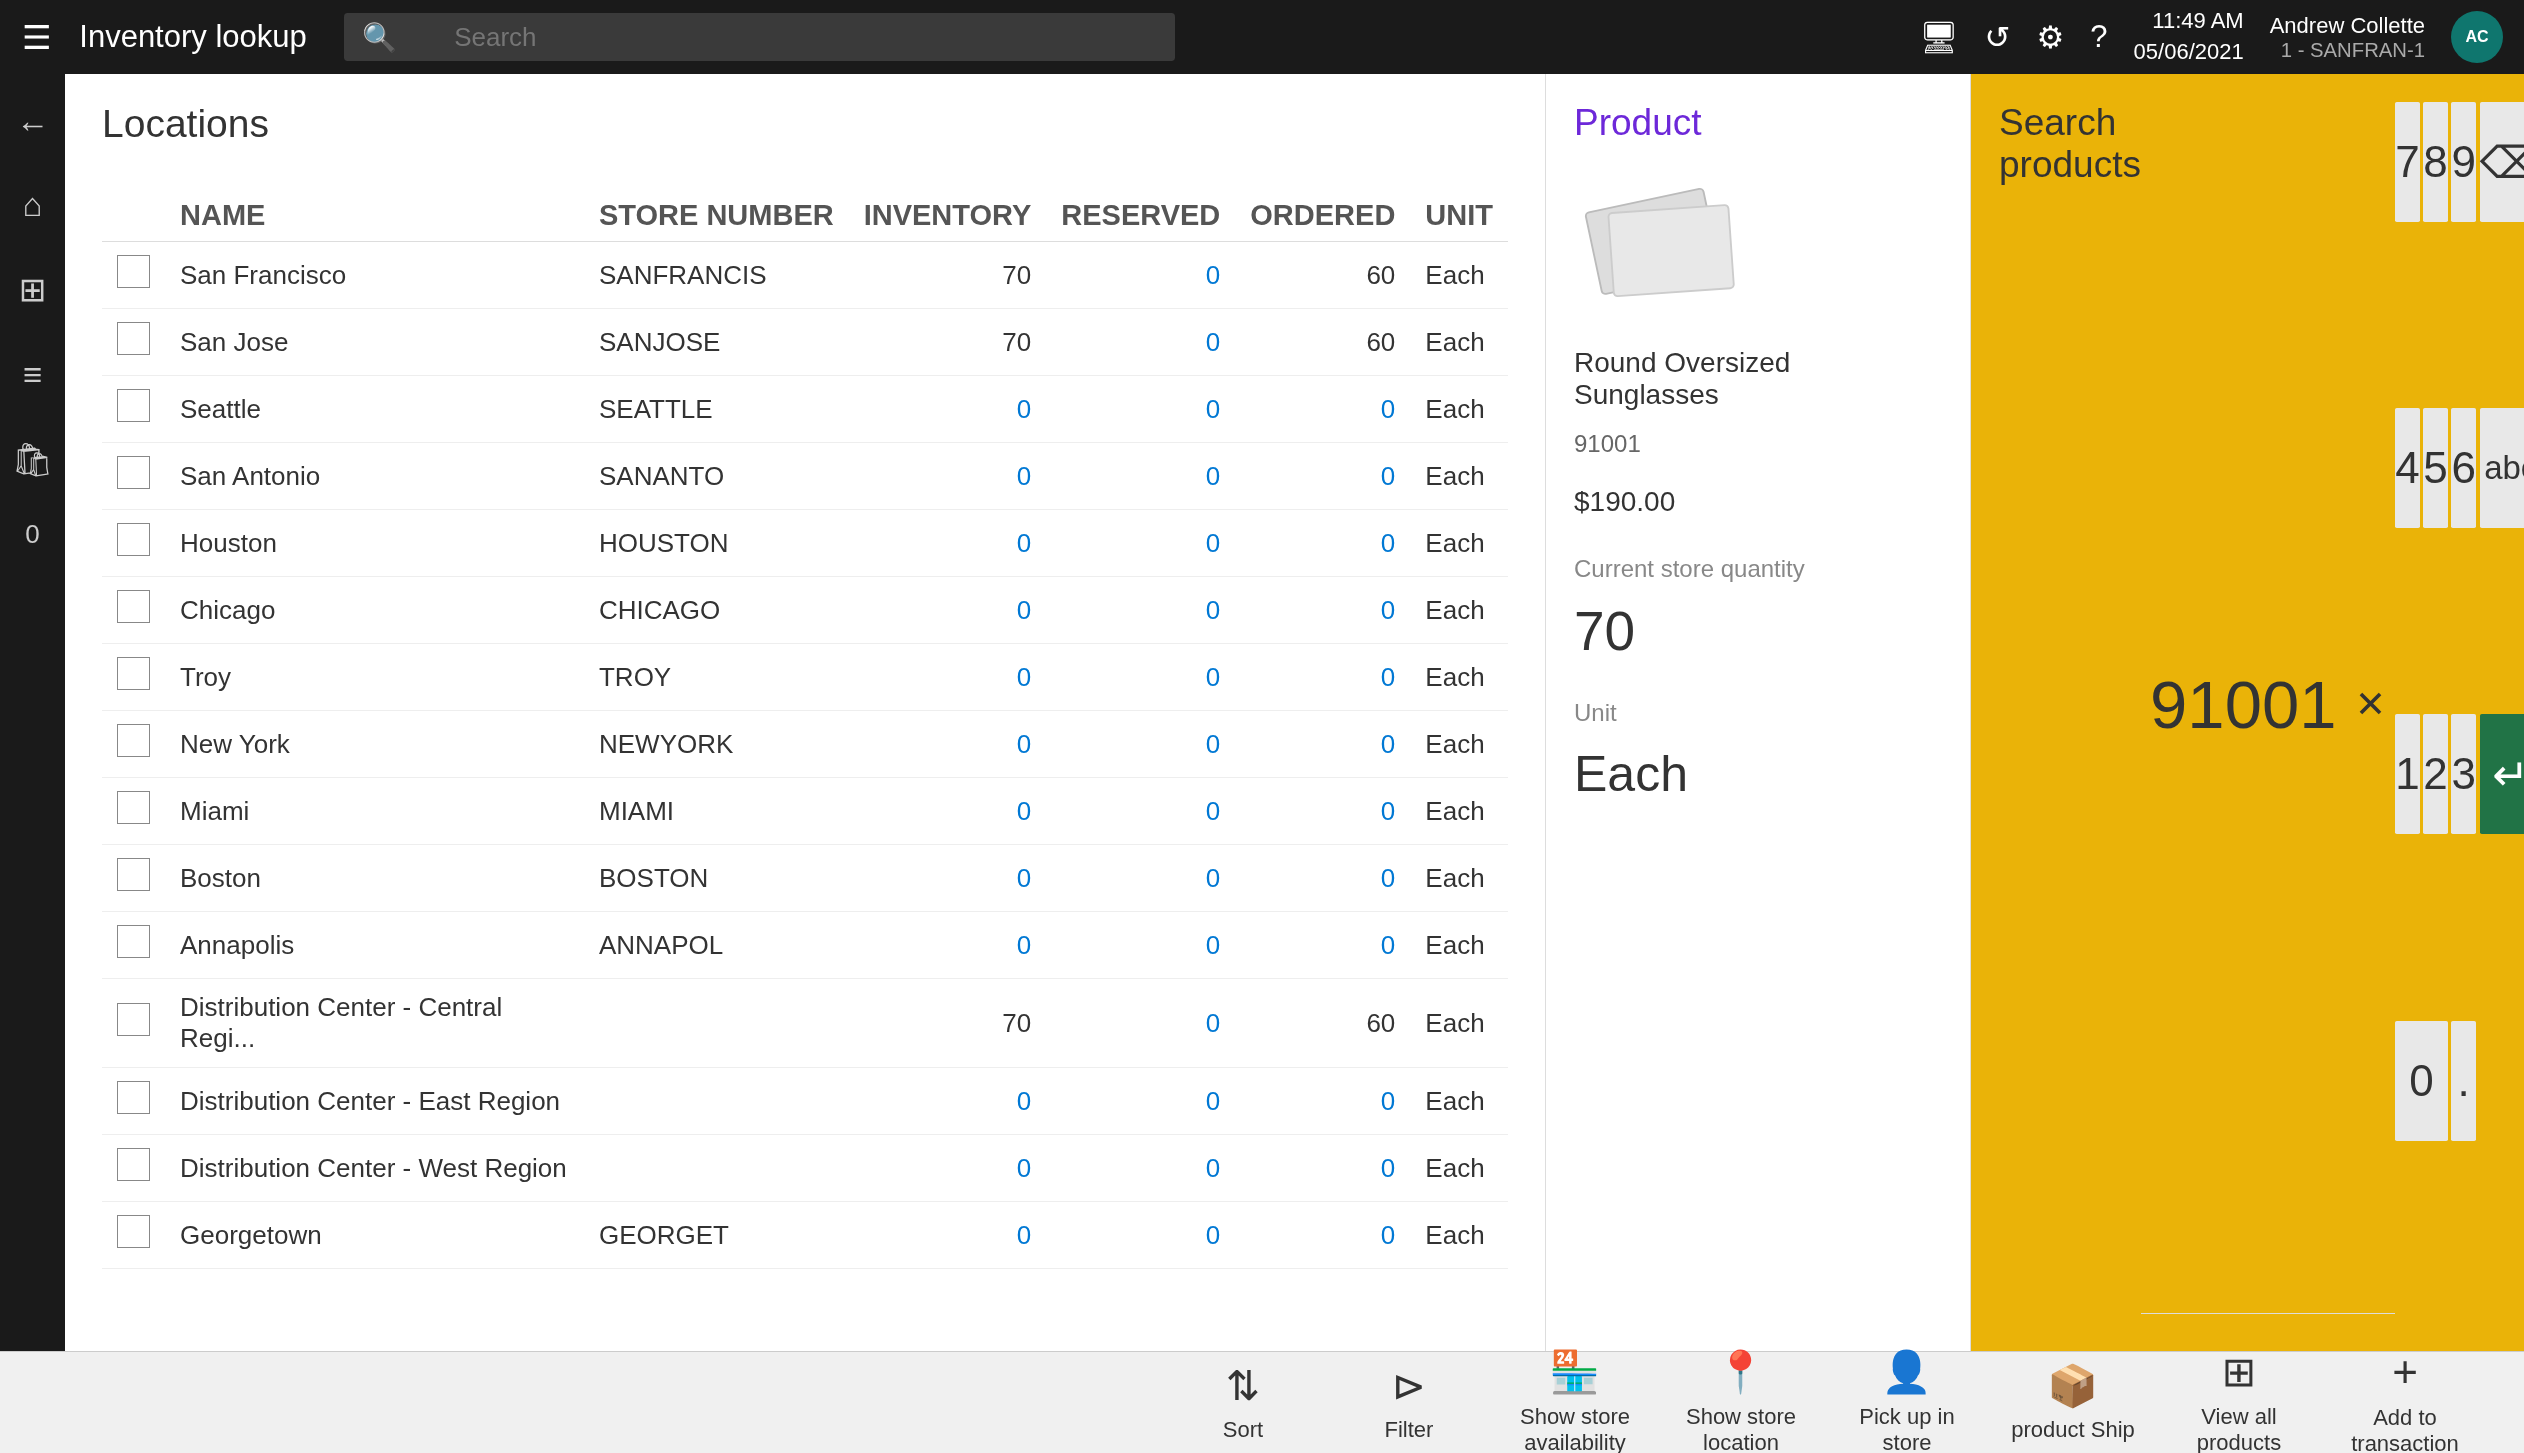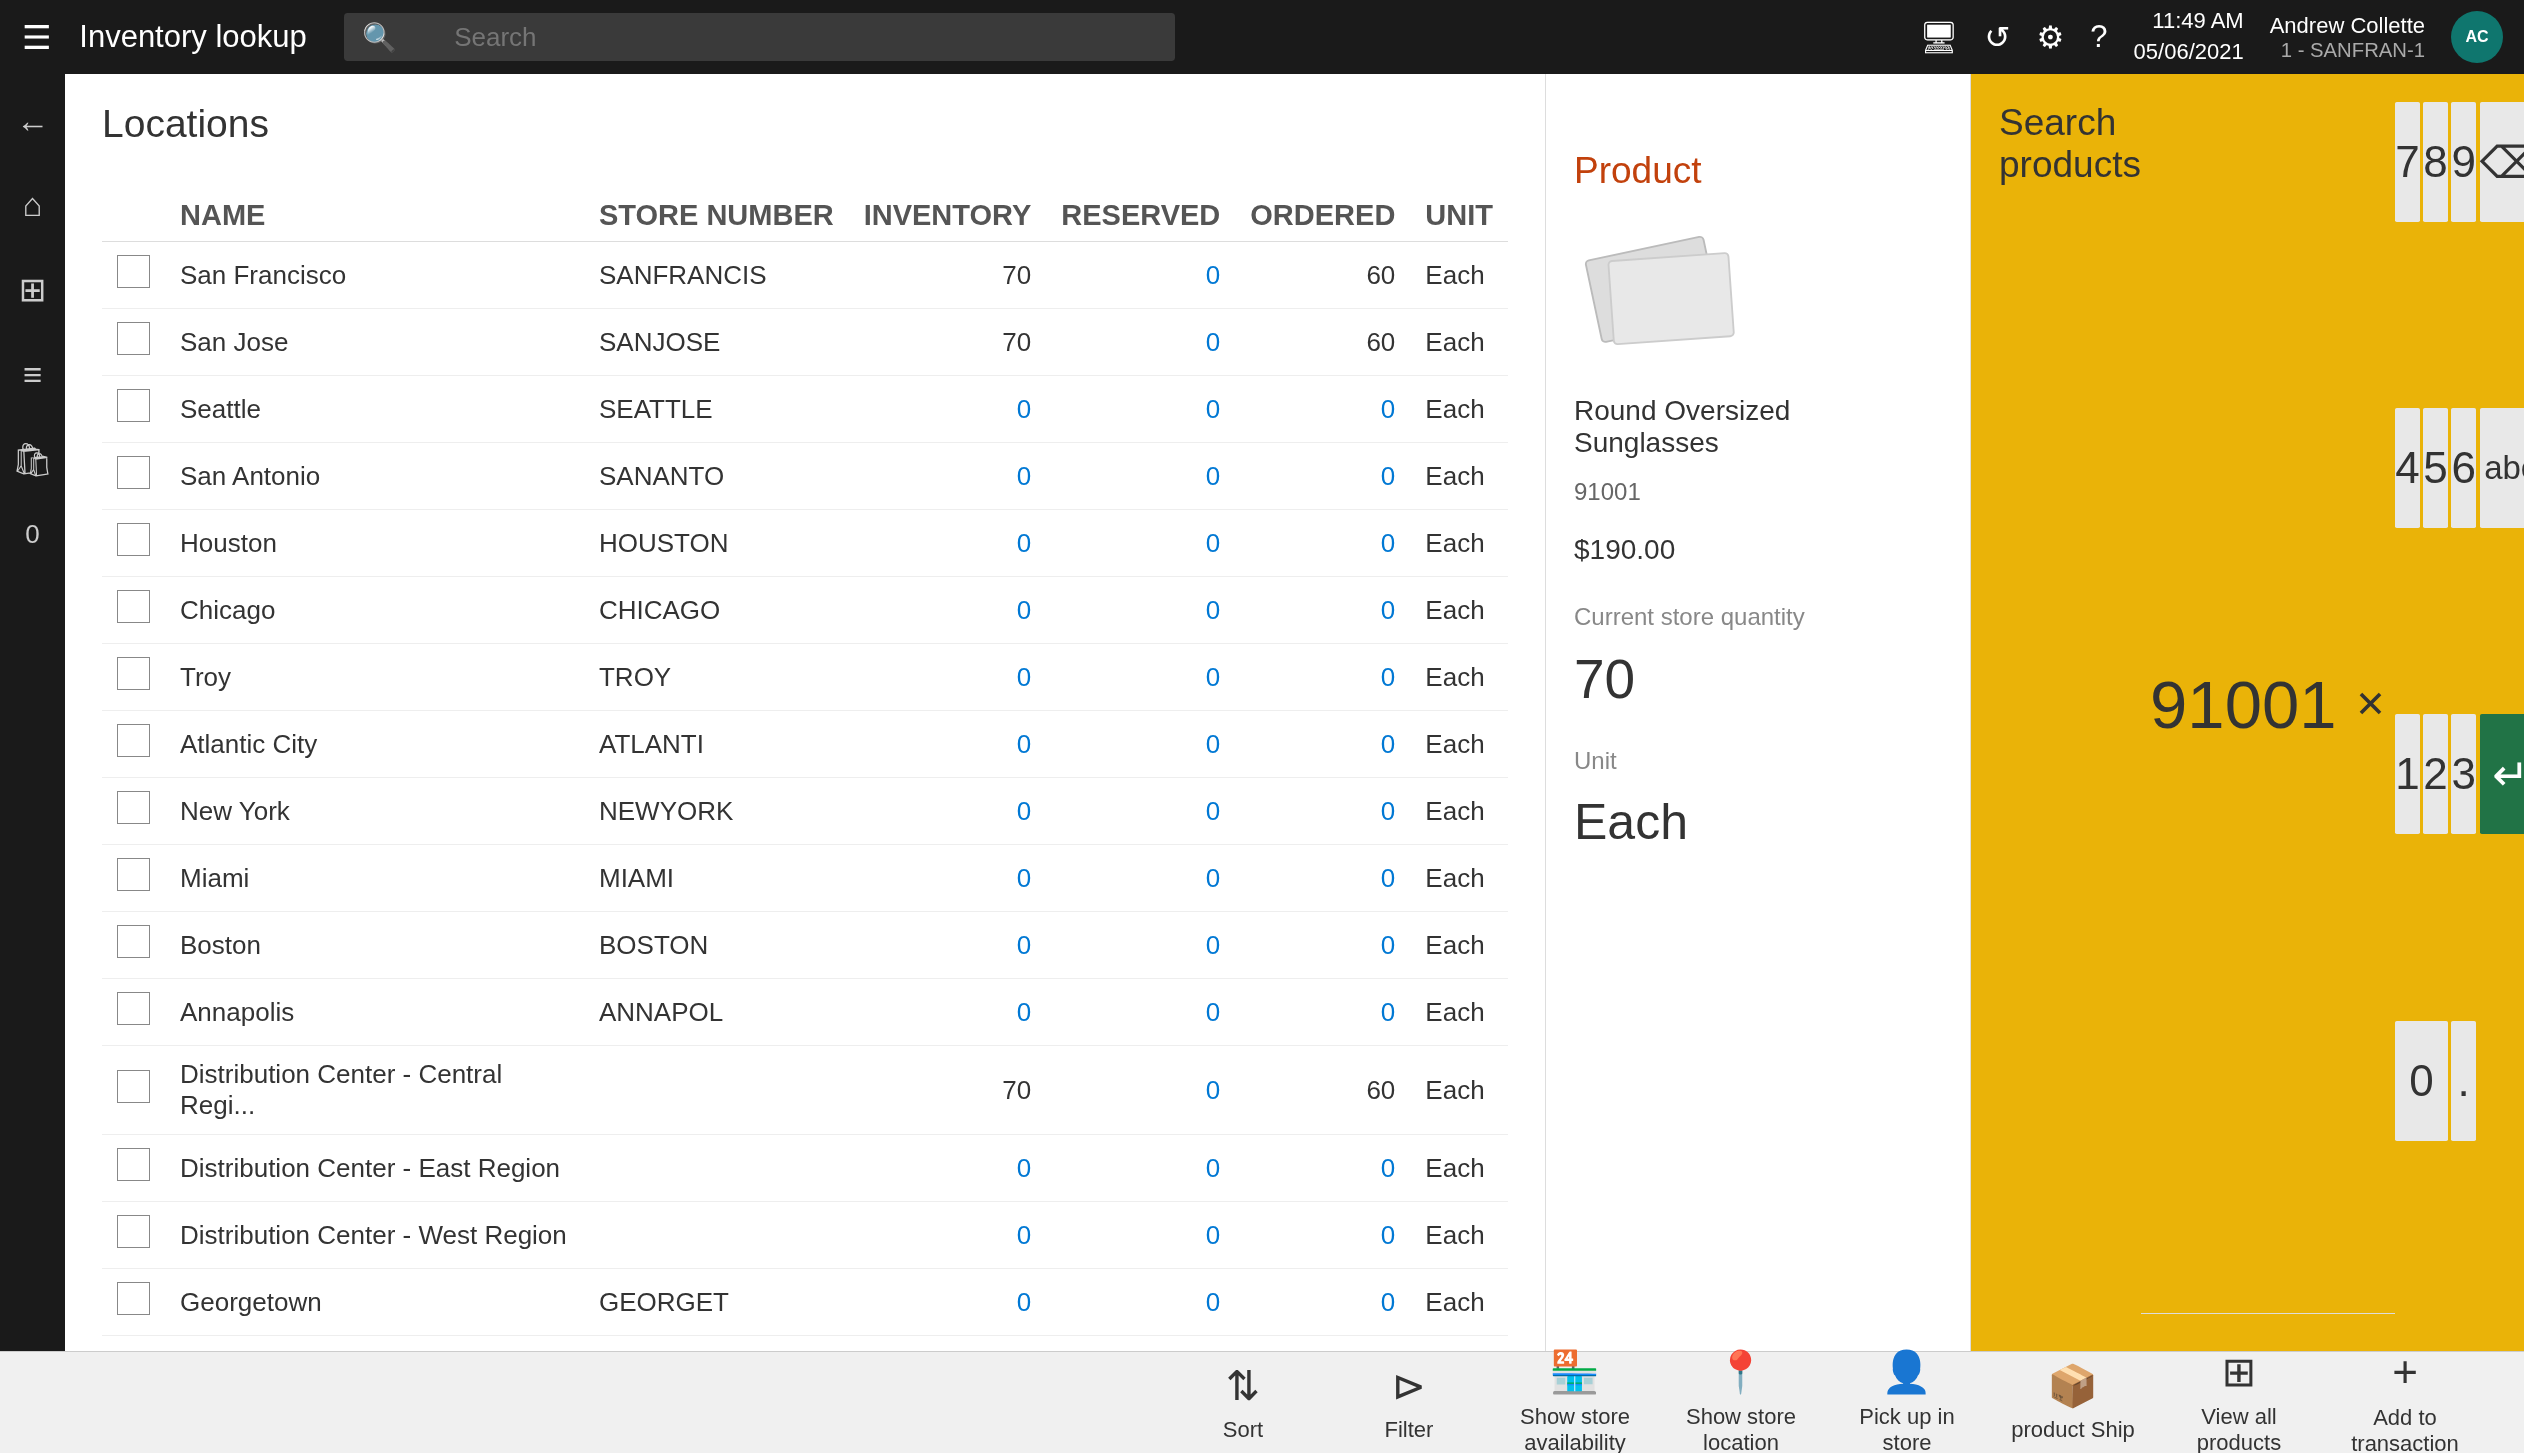--- a/index.html
+++ b/index.html
@@ -68,21 +68,21 @@
       width: 33px; height: 33px; border: 1.8px solid #888; background: #fff;
       cursor: pointer; display: inline-block; flex-shrink: 0;
     }
     .checkbox-cell { width: 55px; }
 
     
     .product-panel {
       width: 425px; background: #fff; border-right: 0.9px solid #ddd;
       padding: 28px; display: flex; flex-direction: column; gap: 18.5px;
     }
-    .product-title { font-size: 37px; font-weight: 300; color: #c2410c; margin-top: 48px; }
+    .product-title { font-size: 37px; font-weight: 300; color: #6d28d9; }
     .product-image-placeholder {
       width: 185px; height: 148px; margin: 9.2px 0;
       display: flex; align-items: center; justify-content: center;
       position: relative;
     }
     .product-name { font-size: 28px; font-weight: 400; color: #333; }
     .product-sku { font-size: 24px; color: #666; }
     .product-price { font-size: 28px; color: #333; margin-top: 9.2px; }
     .product-qty-label { font-size: 24px; color: #888; margin-top: 18.5px; }
     .product-qty { font-size: 55px; font-weight: 300; color: #333; line-height: 1.1; }
@@ -261,31 +261,20 @@
       <td>TROY</td>
       <td class="num zero">0</td>
       <td class="num zero">0</td>
       <td class="num zero">0</td>
       <td>Each</td>
     </tr>
             <tr>
       <td class="checkbox-cell">
         <div class="row-checkbox"></div>
       </td>
-      <td>Atlantic City</td>
-      <td>ATLANTI</td>
-      <td class="num zero">0</td>
-      <td class="num zero">0</td>
-      <td class="num zero">0</td>
-      <td>Each</td>
-    </tr>
-            <tr>
-      <td class="checkbox-cell">
-        <div class="row-checkbox"></div>
-      </td>
       <td>New York</td>
       <td>NEWYORK</td>
       <td class="num zero">0</td>
       <td class="num zero">0</td>
       <td class="num zero">0</td>
       <td>Each</td>
     </tr>
             <tr>
       <td class="checkbox-cell">
         <div class="row-checkbox"></div>

